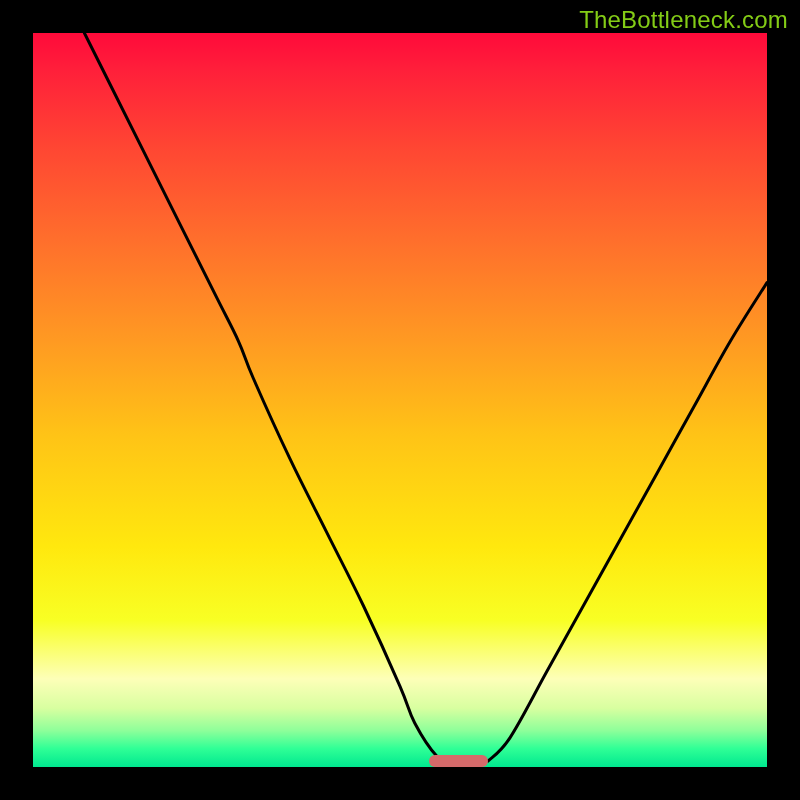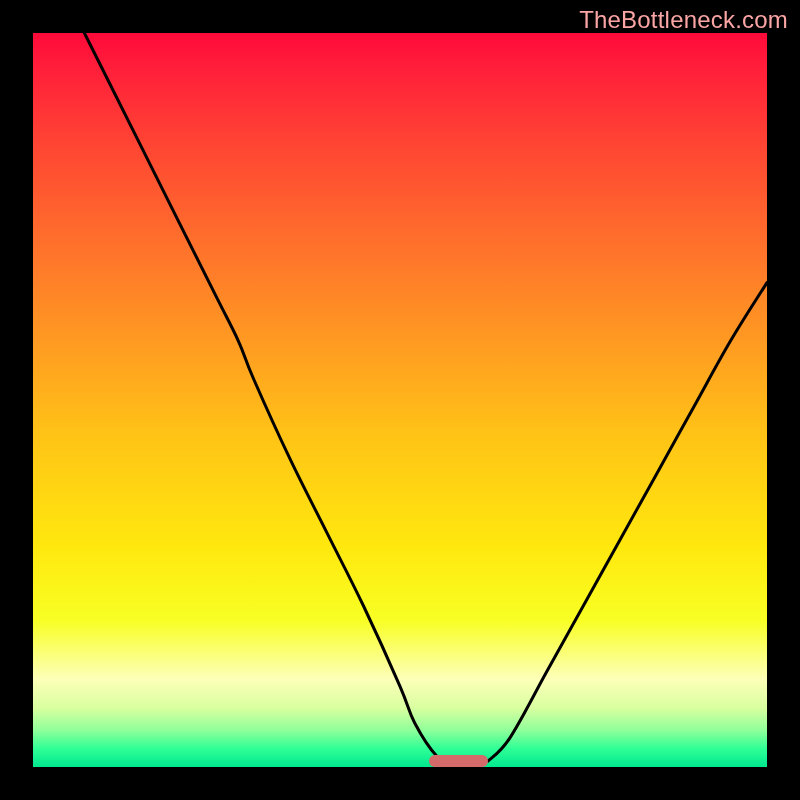--- a/index.html
+++ b/index.html
@@ -7,21 +7,21 @@
   .frame {
     position: relative;
     width: 800px;
     height: 800px;
     background: #000;
   }
   .watermark {
     position: absolute;
     top: 6px;
     right: 12px;
-    color: #fca5a5;
+    color: #84cc16;
     font-family: Arial, Helvetica, sans-serif;
     font-size: 24px;
     font-weight: 400;
     letter-spacing: 0.2px;
     z-index: 5;
   }
   .plot-area {
     position: absolute;
     left: 33px;
     top: 33px;

